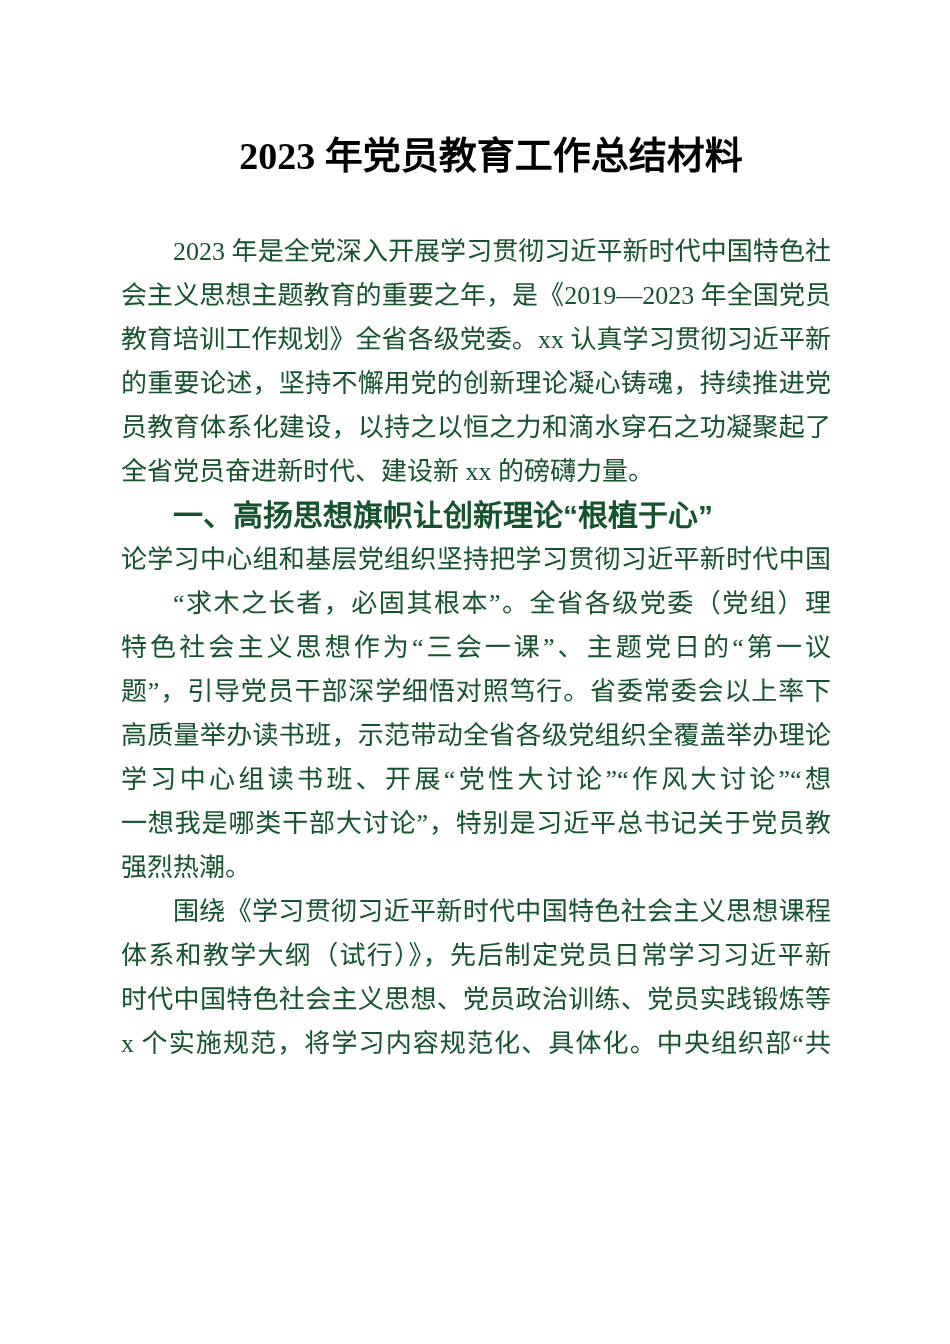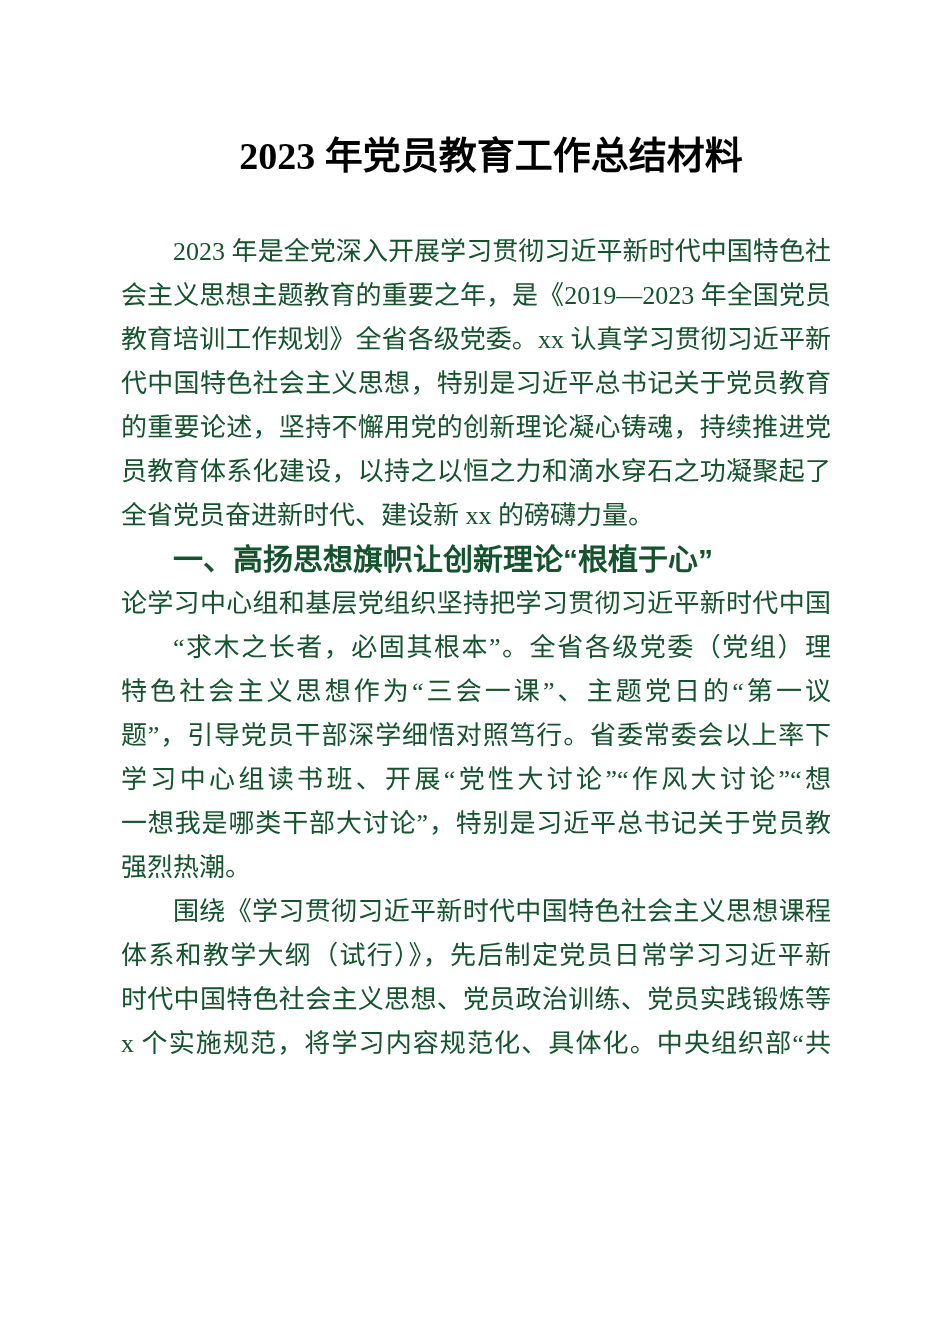--- a/index.html
+++ b/index.html
@@ -60,29 +60,29 @@
 </style>
 </head>
 <body>
 
 <div id="page">
   <div class="doc-title">2023 年党员教育工作总结材料</div>
   <div class="doc-body">
       <div class="line indent">2023 年是全党深入开展学习贯彻习近平新时代中国特色社</div>
       <div class="line">会主义思想主题教育的重要之年，是《2019—2023 年全国党员</div>
       <div class="line">教育培训工作规划》全省各级党委。xx 认真学习贯彻习近平新时</div>
-      <div class="line">代中国特色社会主义思想，特别是习近平总书记关于党员教育</div>
       <div class="line">的重要论述，坚持不懈用党的创新理论凝心铸魂，持续推进党</div>
       <div class="line">员教育体系化建设，以持之以恒之力和滴水穿石之功凝聚起了</div>
       <div class="line end">全省党员奋进新时代、建设新 xx 的磅礴力量。</div>
       <div class="line heading-line indent end">一、高扬思想旗帜让创新理论“根植于心”</div>
       <div class="line">论学习中心组和基层党组织坚持把学习贯彻习近平新时代中国</div>
       <div class="line indent">“求木之长者，必固其根本”。全省各级党委（党组）理</div>
       <div class="line">特色社会主义思想作为“三会一课”、主题党日的“第一议</div>
       <div class="line">题”，引导党员干部深学细悟对照笃行。省委常委会以上率下</div>
+      <div class="line">高质量举办读书班，示范带动全省各级党组织全覆盖举办理论</div>
       <div class="line">学习中心组读书班、开展“党性大讨论”“作风大讨论”“想</div>
       <div class="line">一想我是哪类干部大讨论”，特别是习近平总书记关于党员教育</div>
       <div class="line end">强烈热潮。</div>
       <div class="line indent">围绕《学习贯彻习近平新时代中国特色社会主义思想课程</div>
       <div class="line">体系和教学大纲（试行）》，先后制定党员日常学习习近平新</div>
       <div class="line">时代中国特色社会主义思想、党员政治训练、党员实践锻炼等</div>
       <div class="line">x 个实施规范，将学习内容规范化、具体化。中央组织部“共</div>
     </div>
 </div>
 

